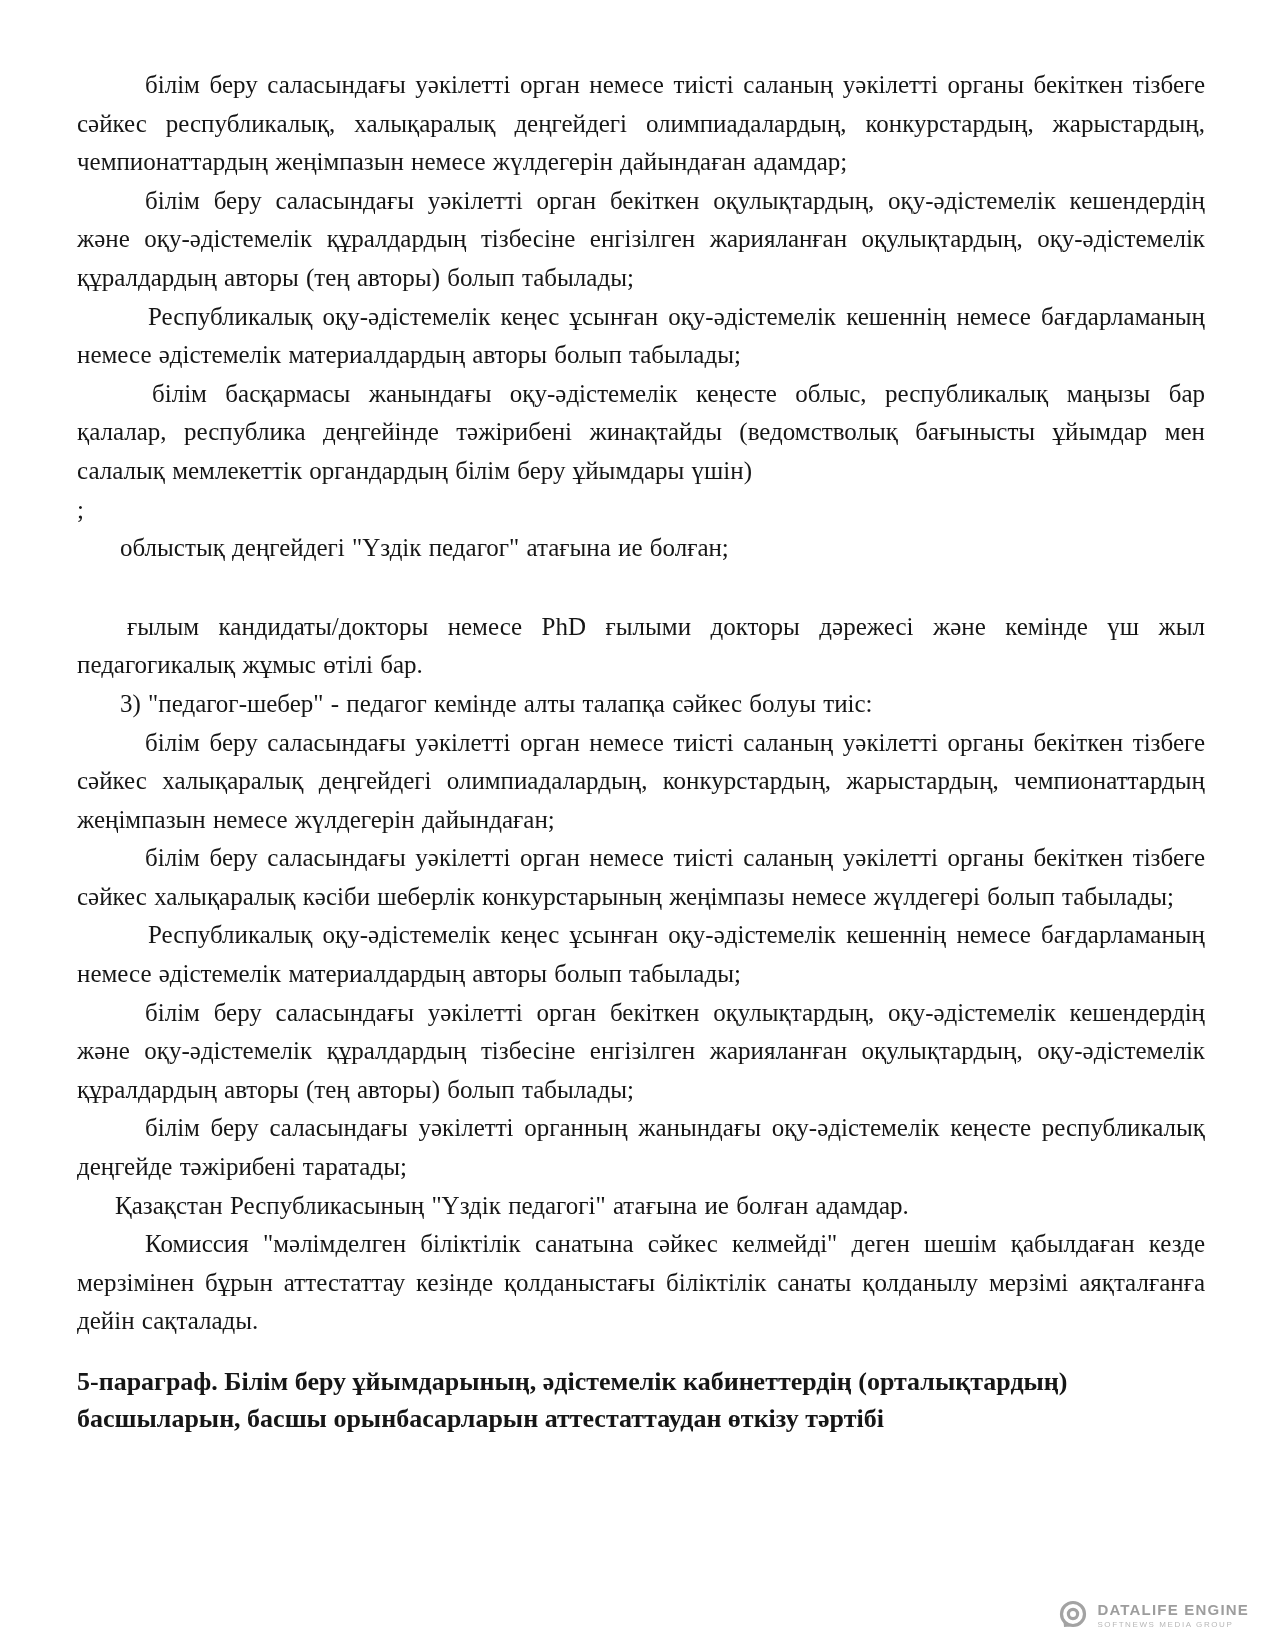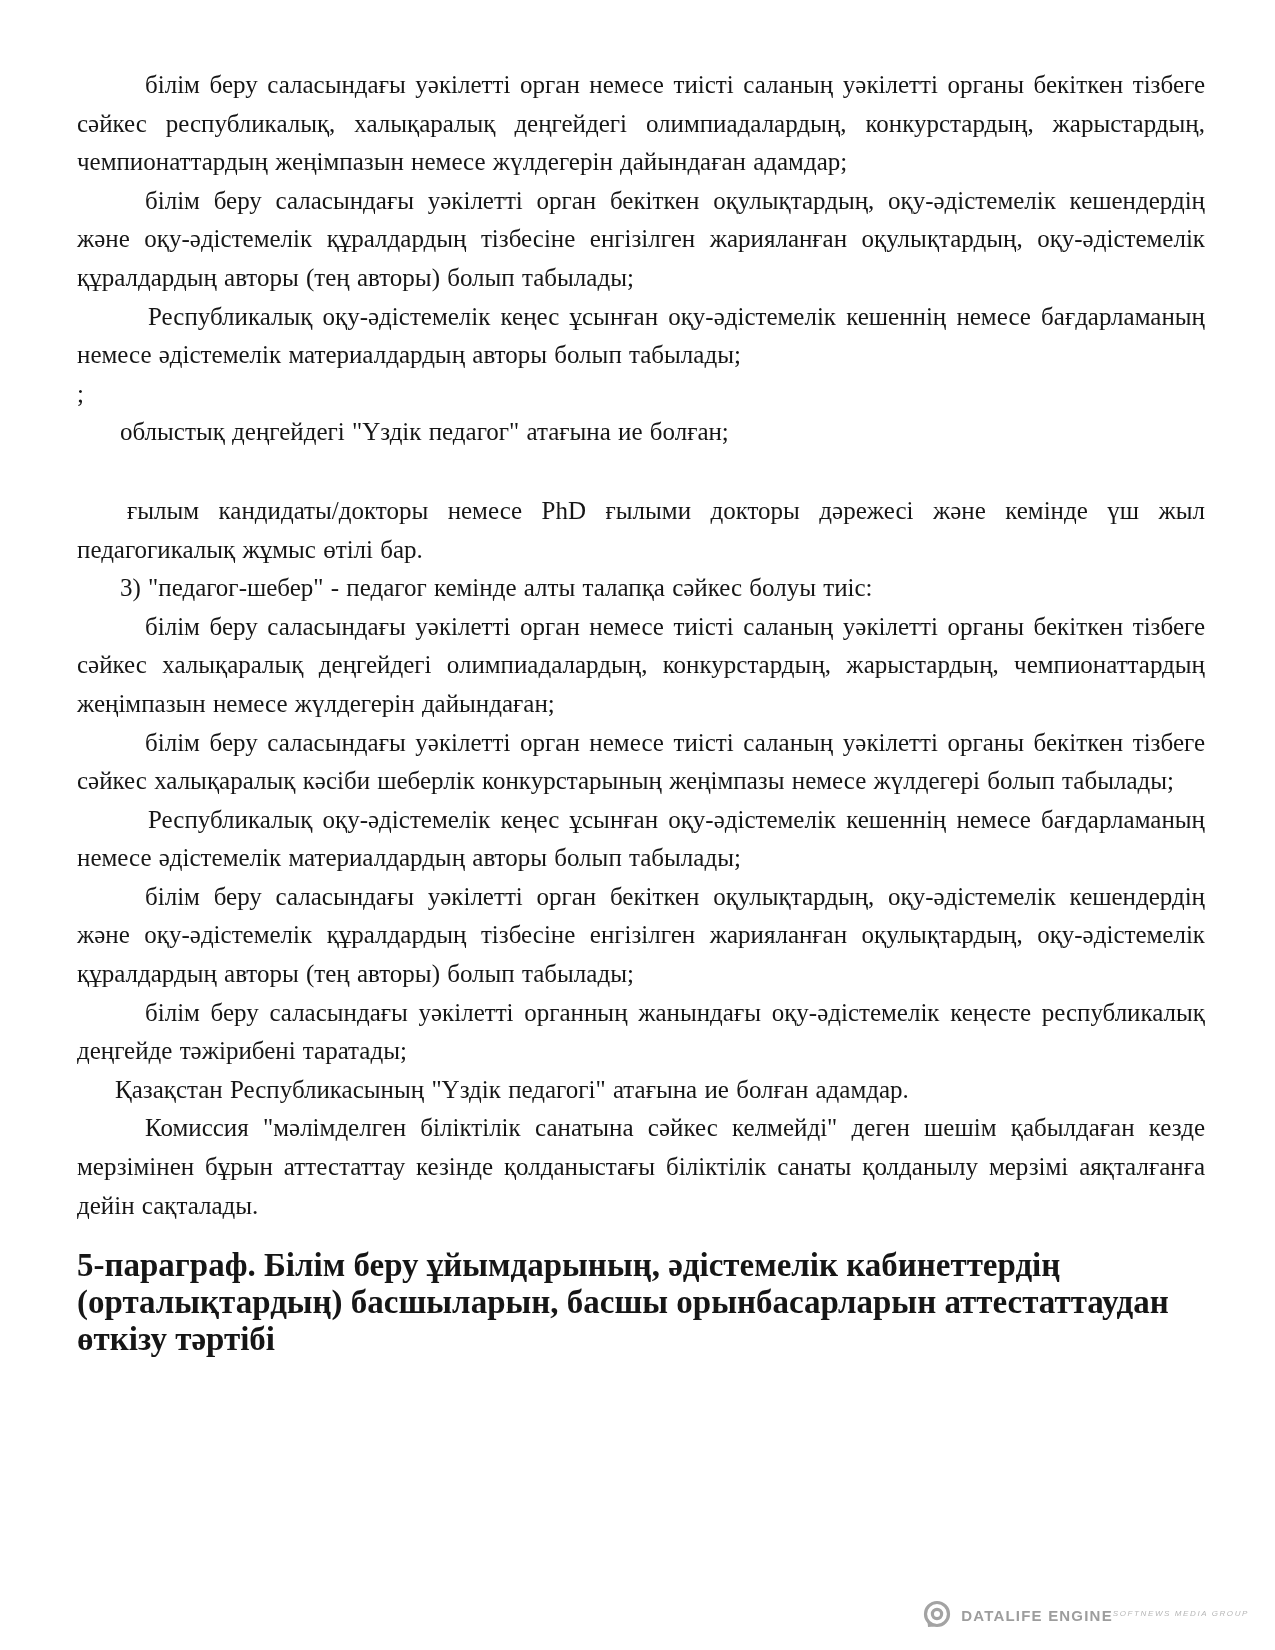--- a/index.html
+++ b/index.html
@@ -28,21 +28,21 @@
     margin: 0;
     font-size: 25px;
     line-height: 38.6px;
     text-align: justify;
     text-justify: inter-word;
     word-spacing: 1px;
   }
   p.para.heading {
     font-weight: bold;
     text-align: left;
-    font-size: 33px;
+    font-size: 26px;
     line-height: 37px;
     margin-top: 22px;
     word-spacing: 0;
   }
   .watermark {
     position: absolute;
     right: 26px;
     bottom: 20px;
     display: flex;
     align-items: center;
@@ -50,48 +50,48 @@
     font-family: "Liberation Sans", "DejaVu Sans", sans-serif;
     user-select: none;
   }
   .wm-logo {
     display: inline-flex;
     width: 30px;
     height: 30px;
   }
   .wm-text {
     display: flex;
-    flex-direction: row;
+    flex-direction: column;
   }
   .wm-title {
     font-size: 15px;
     font-weight: bold;
     letter-spacing: 1.2px;
     color: #9d9d9d;
     white-space: nowrap;
   }
   .wm-sub {
     font-size: 8px;
     letter-spacing: 1.6px;
     color: #b7b7b7;
     margin-top: 2px;
     white-space: nowrap;
-    font-style: italic;
   }
 </style>
 </head>
 <body>
 
 <div class="page">
 
   <main class="content">
 
   <p class="para body" style="text-indent: 68px;">білім беру саласындағы уәкілетті орган немесе тиісті саланың уәкілетті органы бекіткен тізбеге сәйкес республикалық, халықаралық деңгейдегі олимпиадалардың, конкурстардың, жарыстардың, чемпионаттардың жеңімпазын немесе жүлдегерін дайындаған адамдар;</p>
       <p class="para body" style="text-indent: 68px;">білім беру саласындағы уәкілетті орган бекіткен оқулықтардың, оқу-әдістемелік кешендердің және оқу-әдістемелік құралдардың тізбесіне енгізілген жарияланған оқулықтардың, оқу-әдістемелік құралдардың авторы (тең авторы) болып табылады;</p>
       <p class="para body" style="text-indent: 71px;">Республикалық оқу-әдістемелік кеңес ұсынған оқу-әдістемелік кешеннің немесе бағдарламаның немесе әдістемелік материалдардың авторы болып табылады;</p>
+      <p class="para body" style="text-indent: 75px;">білім басқармасы жанындағы оқу-әдістемелік кеңесте облыс, республикалық маңызы бар қалалар, республика деңгейінде тәжірибені жинақтайды (ведомстволық бағынысты ұйымдар мен салалық мемлекеттік органдардың білім беру ұйымдары үшін)</p>
       <p class="para body" style="text-indent: 0px;">;</p>
       <p class="para body" style="text-indent: 43px;">облыстық деңгейдегі "Үздік педагог" атағына ие болған;</p>
       <p class="para body" style="text-indent: 50px; margin-top: 40px;">ғылым кандидаты/докторы немесе PhD ғылыми докторы дәрежесі және кемінде үш жыл педагогикалық жұмыс өтілі бар.</p>
       <p class="para body" style="text-indent: 43px;">3) "педагог-шебер" - педагог кемінде алты талапқа сәйкес болуы тиіс:</p>
       <p class="para body" style="text-indent: 68px;">білім беру саласындағы уәкілетті орган немесе тиісті саланың уәкілетті органы бекіткен тізбеге сәйкес халықаралық деңгейдегі олимпиадалардың, конкурстардың, жарыстардың, чемпионаттардың жеңімпазын немесе жүлдегерін дайындаған;</p>
       <p class="para body" style="text-indent: 68px;">білім беру саласындағы уәкілетті орган немесе тиісті саланың уәкілетті органы бекіткен тізбеге сәйкес халықаралық кәсіби шеберлік конкурстарының жеңімпазы немесе жүлдегері болып табылады;</p>
       <p class="para body" style="text-indent: 71px;">Республикалық оқу-әдістемелік кеңес ұсынған оқу-әдістемелік кешеннің немесе бағдарламаның немесе әдістемелік материалдардың авторы болып табылады;</p>
       <p class="para body" style="text-indent: 68px;">білім беру саласындағы уәкілетті орган бекіткен оқулықтардың, оқу-әдістемелік кешендердің және оқу-әдістемелік құралдардың тізбесіне енгізілген жарияланған оқулықтардың, оқу-әдістемелік құралдардың авторы (тең авторы) болып табылады;</p>
       <p class="para body" style="text-indent: 68px;">білім беру саласындағы уәкілетті органның жанындағы оқу-әдістемелік кеңесте республикалық деңгейде тәжірибені таратады;</p>
       <p class="para body" style="text-indent: 38px;">Қазақстан Республикасының "Үздік педагогі" атағына ие болған адамдар.</p>

